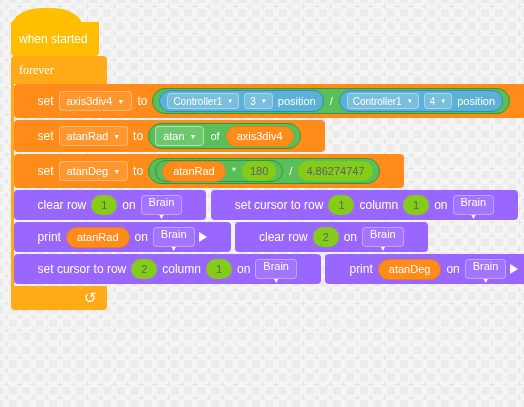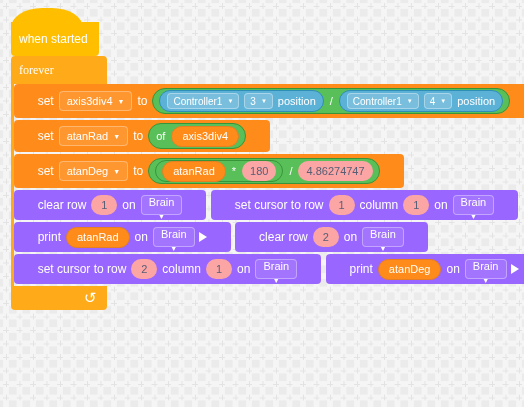--- a/index.html
+++ b/index.html
@@ -160,21 +160,21 @@
 
   
   .num {
     display: inline-flex;
     align-items: center;
     justify-content: center;
     min-width: 26px;
     height: 20px;
     padding: 0 8px;
     border-radius: 10px;
-    background: #fca5a5;
+    background: #84cc16;
     color: #575e75;
     font-size: 11px;
     box-sizing: border-box;
   }
 
   
   .var {
     display: inline-flex;
     align-items: center;
     justify-content: center;
@@ -307,20 +307,24 @@
           
           <div class="stack orange" style="height:32px;">
             <span class="lbl">set</span>
             <span class="dd on-orange">
               <span>atanRad</span>
               <span class="caret">▼</span>
             </span>
             <span class="lbl">to</span>
 
             <span class="op">
+              <span class="dd" style="background:rgba(255,255,255,0.12);border:1px solid rgba(255,255,255,0.45);">
+                <span>atan</span>
+                <span class="caret">▼</span>
+              </span>
               <span class="sym">of</span>
               <span class="var">axis3div4</span>
             </span>
           </div>
 
           
           <div class="stack orange" style="height:34px;">
             <span class="lbl">set</span>
             <span class="dd on-orange">
               <span>atanDeg</span>

